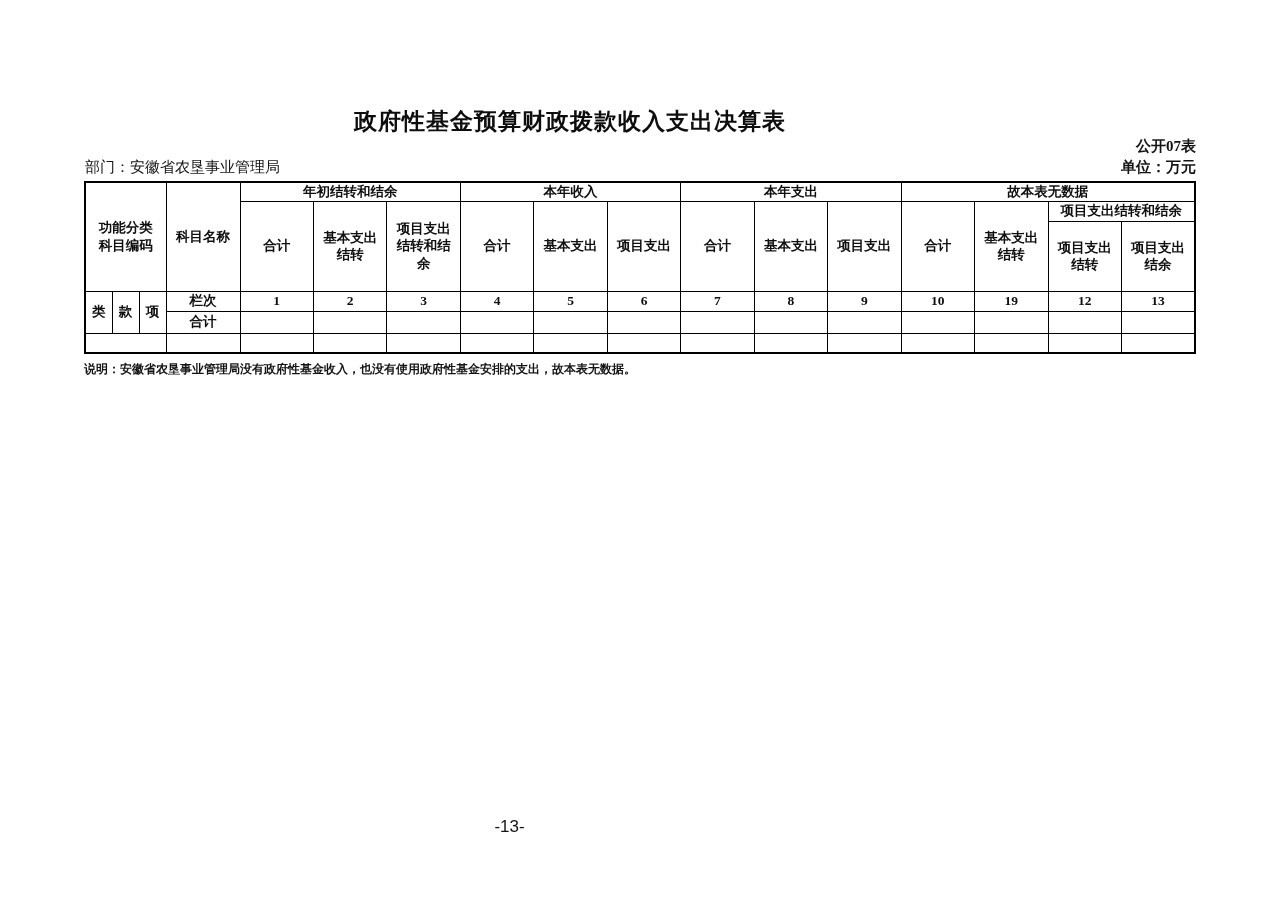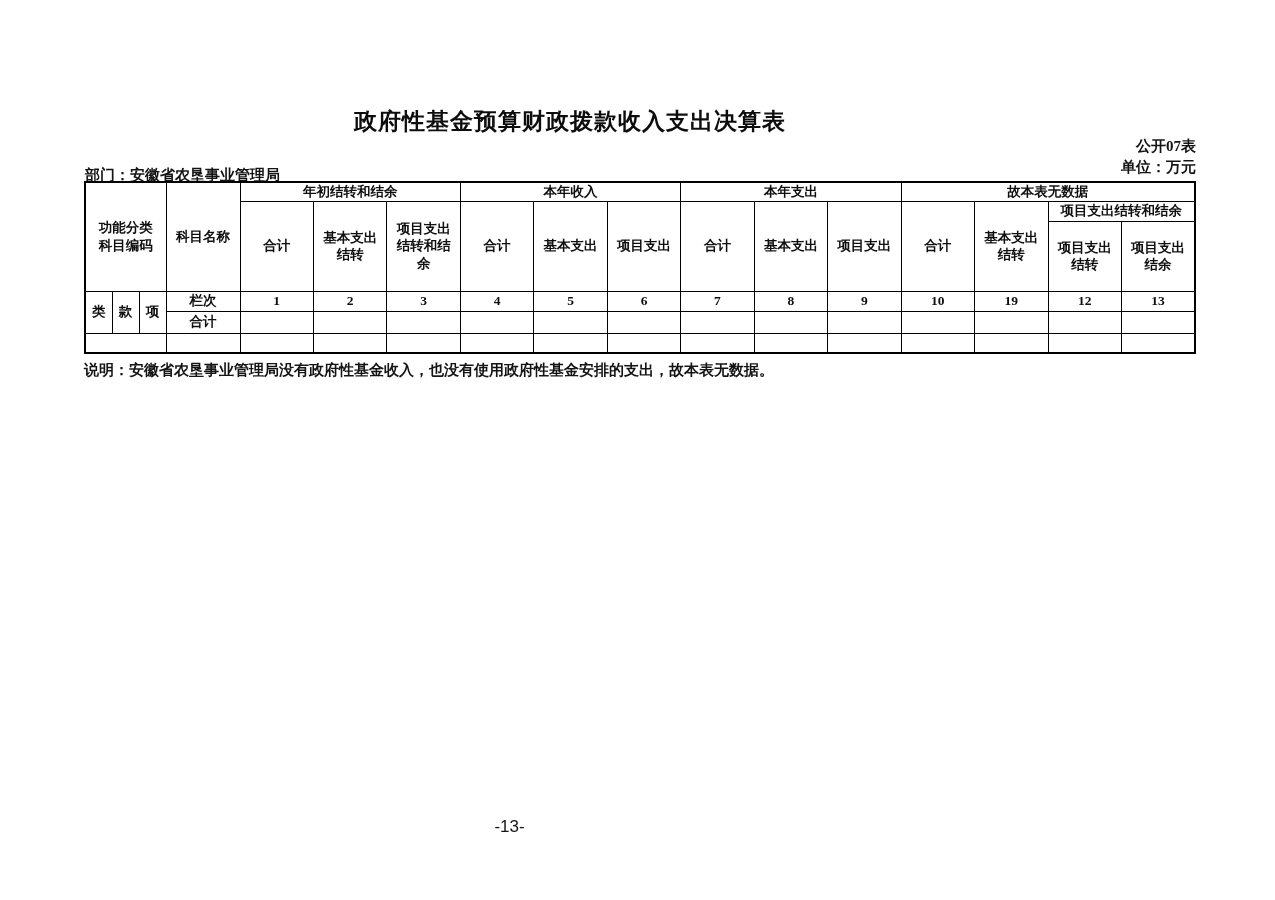--- a/index.html
+++ b/index.html
@@ -23,22 +23,22 @@
   }
   .table-code {
     position: absolute; top: 137px; right: 79px;
     font-size: 15px; font-weight: bold; text-align: center;
   }
   .unit-label {
     position: absolute; top: 158px; right: 79px;
     font-size: 15px; font-weight: bold; 
   }
   .department-label {
-    position: absolute; top: 166px; left: 85px;
-    font-size: 15px; font-weight: bold;
+    position: absolute; top: 158px; left: 85px;
+    font-size: 15px; font-weight: normal;
   }
 
   table.budget {
     position: absolute; left: 84px; top: 181px;
     width: 1112px;
     border-collapse: collapse;
     table-layout: fixed;
     border: 2px solid #000;
   }
   table.budget td {
@@ -62,21 +62,21 @@
   tr.r-total   { height: 22px; }
   tr.r-empty   { height: 20px; }
   td.num-cell {
     font-family: "Liberation Serif", serif;
     font-weight: normal;
     font-size: 13.5px;
   }
 
   .table-note {
     position: absolute; top: 361px; left: 84px;
-    font-size: 15px; font-weight: bold;
+    font-size: 12px; font-weight: bold;
   }
   .page-number {
     position: absolute; top: 817px; left: 0; width: 1019px;
     text-align: center;
     font-size: 17px;
     font-family: "Liberation Sans", "DejaVu Sans", sans-serif;
     color: #141414;
   }
 </style>
 </head>

